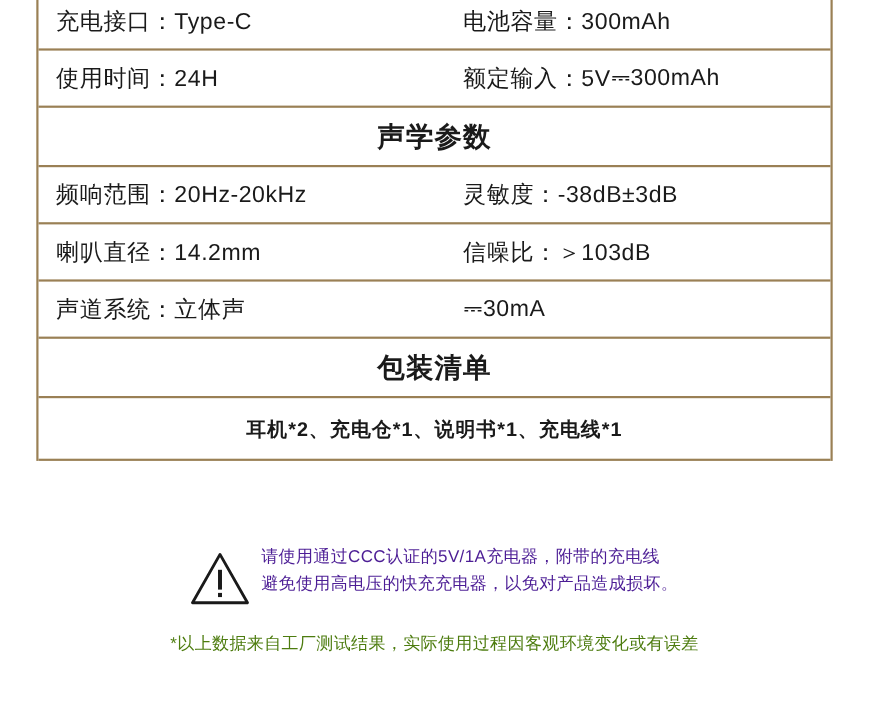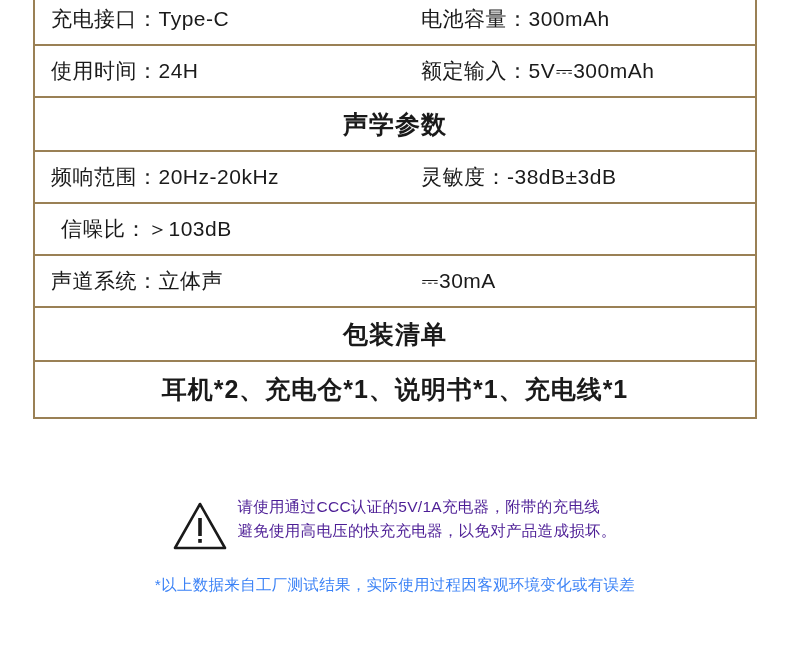--- a/index.html
+++ b/index.html
@@ -65,21 +65,21 @@
     font-weight: bold;
     letter-spacing: 1px;
     border-radius: 24px;
   }
   .package-line {
     width: 100%;
     height: 55px;
     display: flex;
     align-items: center;
     justify-content: center;
-    font-size: 25px;
+    font-size: 18px;
     font-weight: bold;
     letter-spacing: 1px;
   }
   .dc-sym {
     display: inline-block;
     position: relative;
     width: 18px;
     text-align: center;
     letter-spacing: 0;
   }
@@ -107,21 +107,21 @@
     letter-spacing: 0.3px;
   }
   .footnote {
     position: absolute;
     left: 0;
     top: 575px;
     width: 790px;
     text-align: center;
     font-size: 15.5px;
     letter-spacing: 0.3px;
-    color: #3b82f6;
+    color: #4d7c0f;
   }
 </style>
 </head>
 <body>
 
 <div class="sheet">
 
   <div class="spec-table">
 
     <div class="row top-edge">
@@ -141,20 +141,21 @@
     <div class="row">
       <div class="section-title">声学参数</div>
     </div>
 
     <div class="row">
       <div class="cell">频响范围：20Hz-20kHz</div>
       <div class="cell right">灵敏度：-38dB±3dB</div>
     </div>
 
     <div class="row">
+      <div class="cell">喇叭直径：14.2mm</div>
       <div class="cell right">信噪比：＞103dB</div>
     </div>
 
     <div class="row">
       <div class="cell">声道系统：立体声</div>
       <div class="cell right">
           <span class="dc-sym">⎓</span>
           <span> 30mA</span>
       </div>
     </div>

